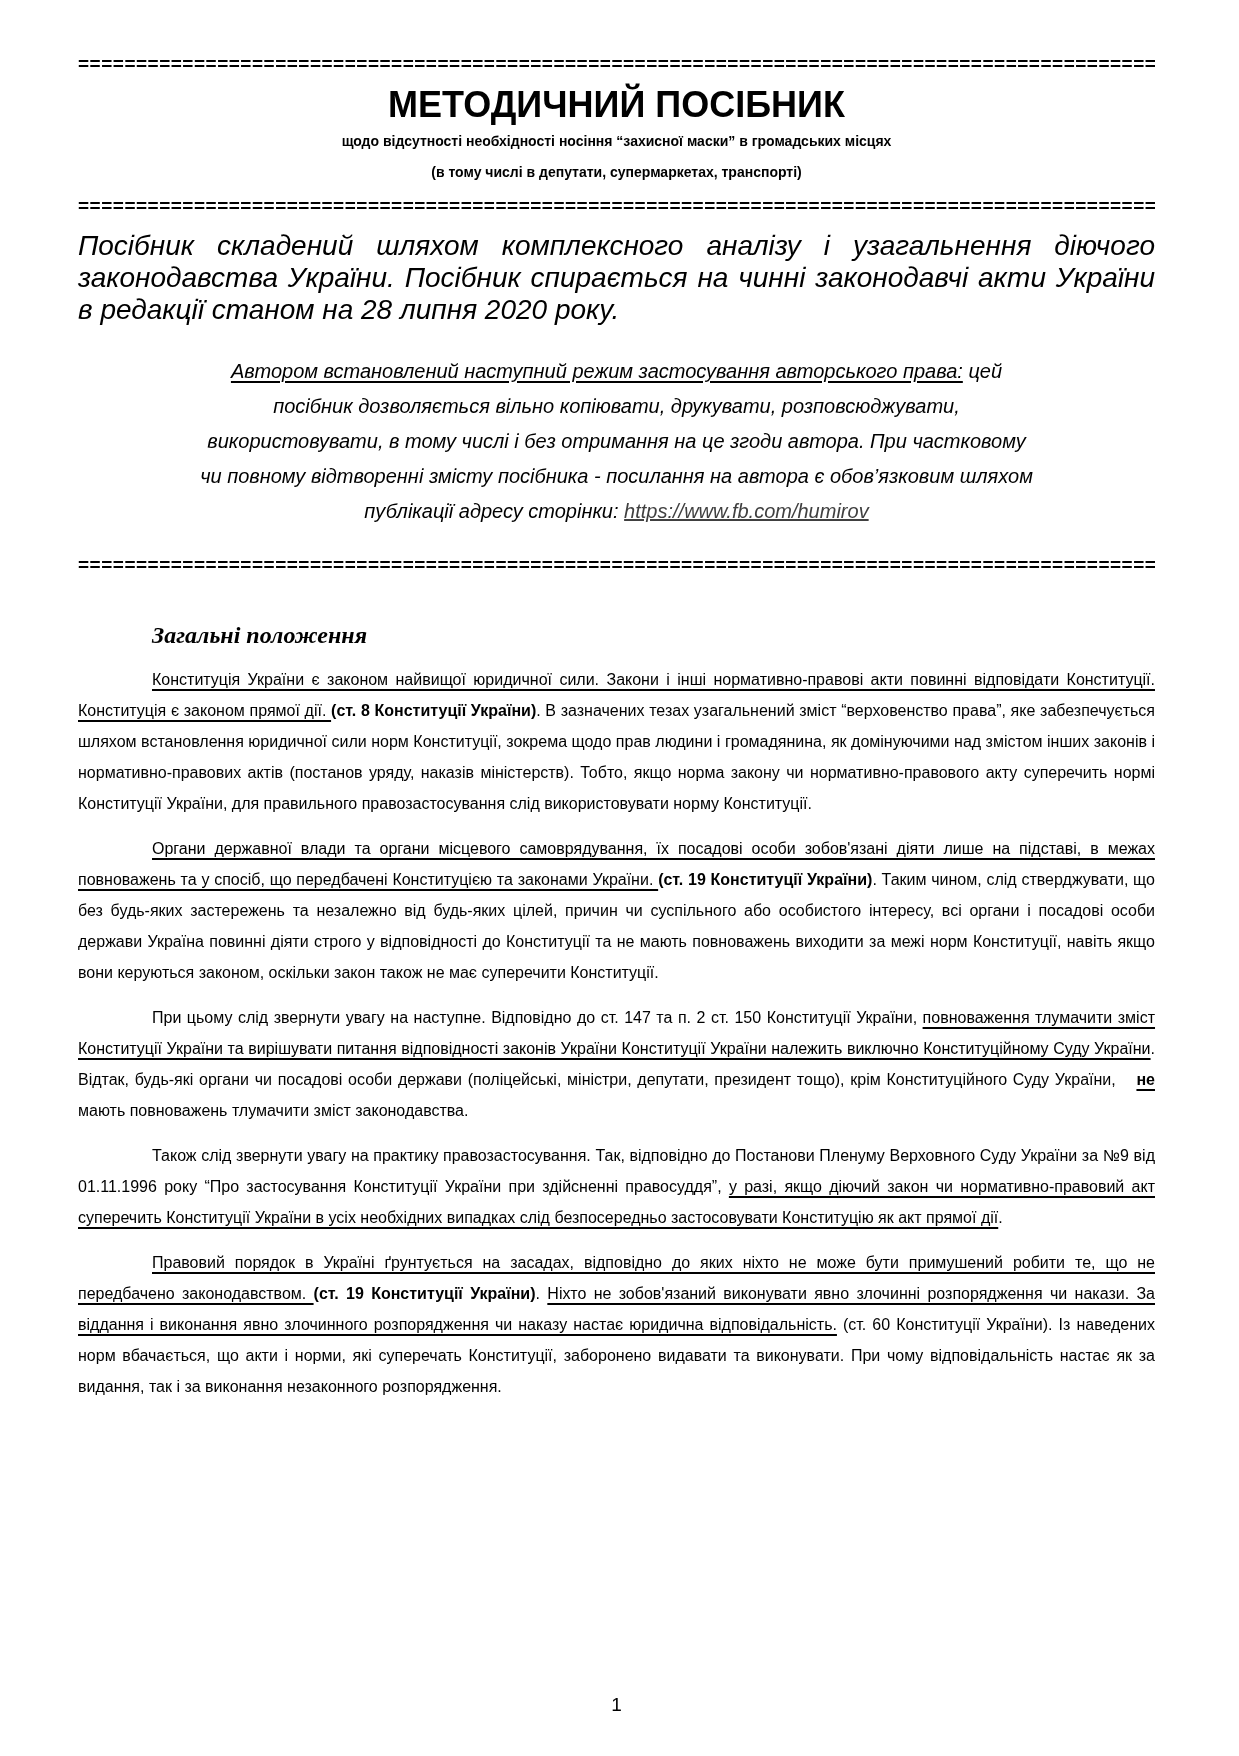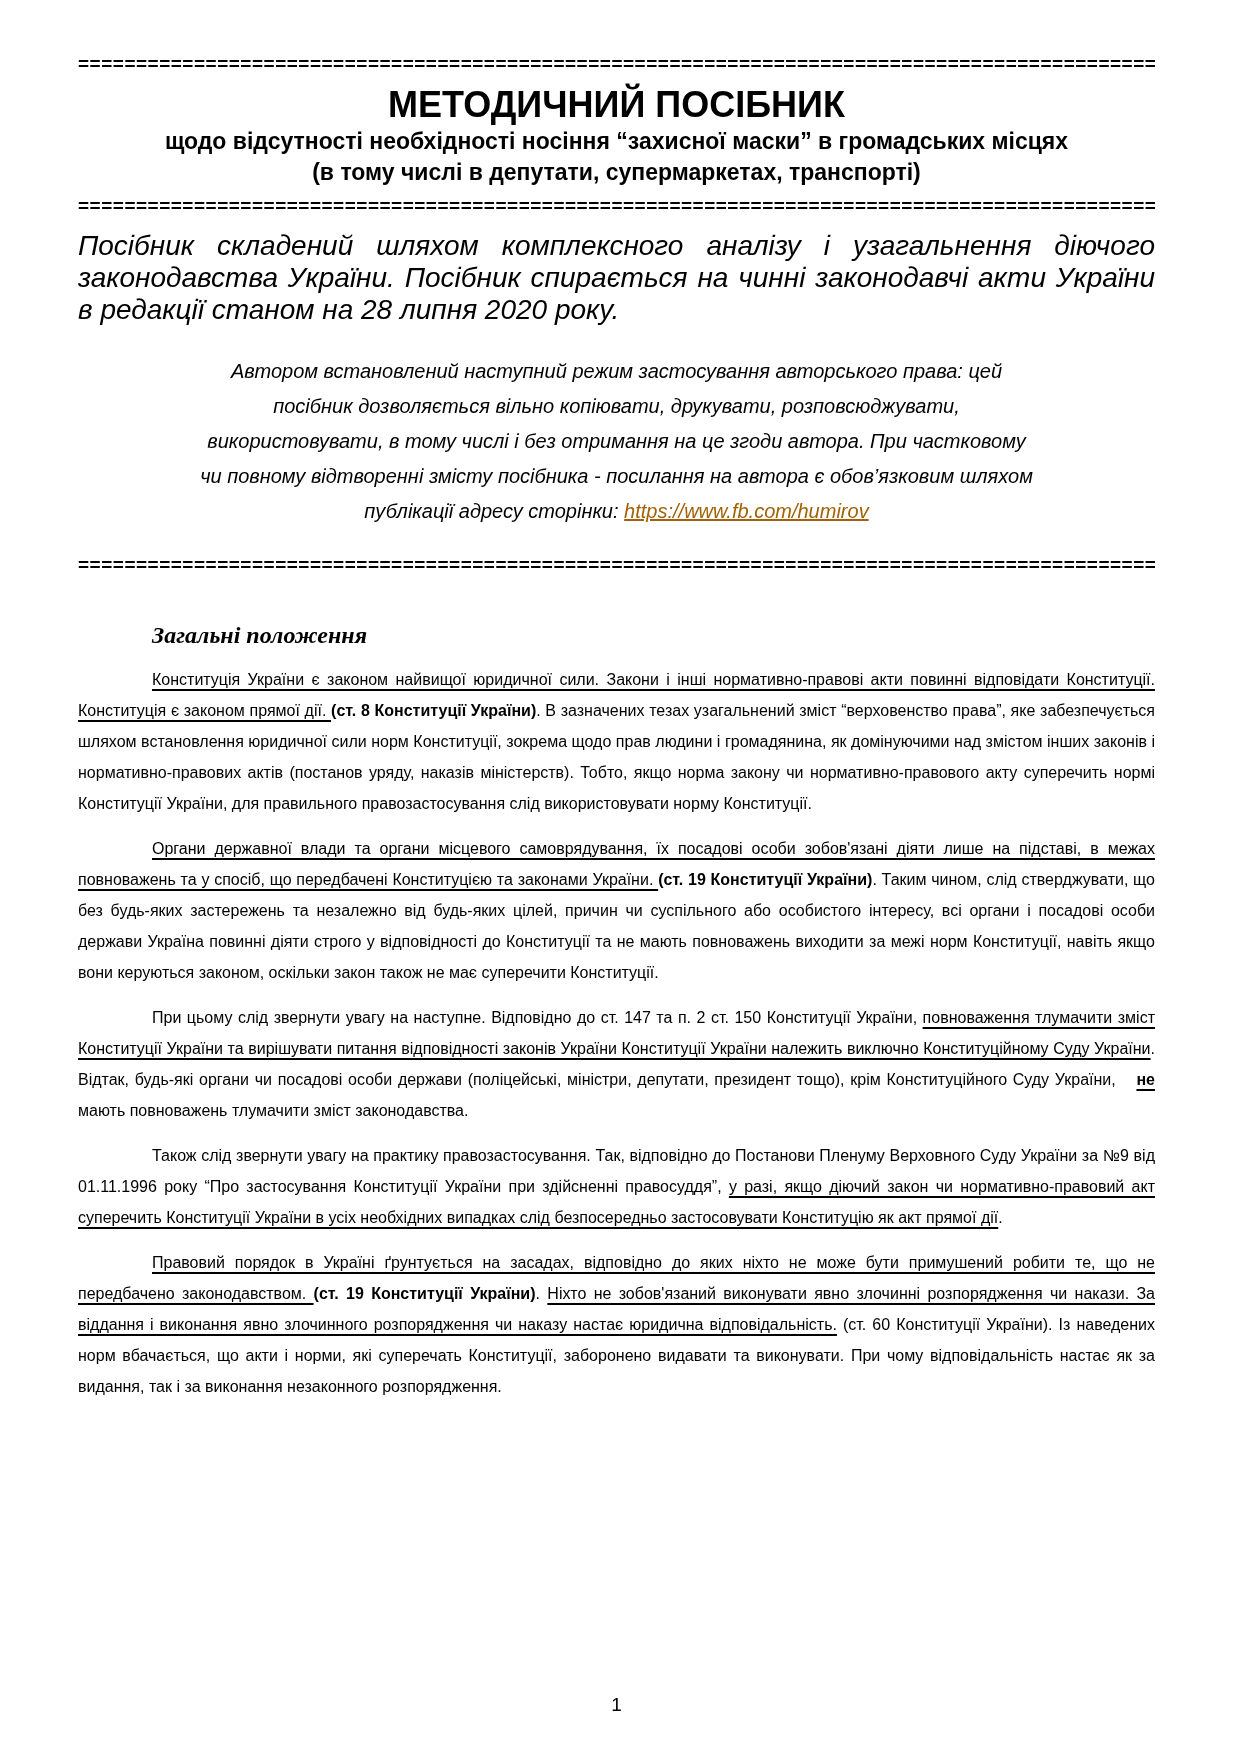--- a/index.html
+++ b/index.html
@@ -29,21 +29,21 @@
   }
   .doc-title {
     margin: 12px 0 2px 0;
     text-align: center;
     font-size: 36px;
     font-weight: 700;
     line-height: 38px;
   }
   .doc-subtitle {
     text-align: center;
-    font-size: 23px;
+    font-size: 14px;
     font-weight: 700;
     line-height: 31px;
   }
   .sep-2 { margin-top: 8px; }
   .author-line {
     margin-top: 24px;
     text-align: center;
     font-size: 20px;
     font-weight: 700;
     font-style: italic;
@@ -58,24 +58,25 @@
   }
   .copyright {
     margin: 28px auto 0 auto;
     width: 840px;
     text-align: center;
     font-style: italic;
     font-size: 20px;
     line-height: 35px;
   }
   .copyright-heading {
+    text-decoration: underline;
     text-underline-offset: 3px;
   }
   .link {
-    color: #a16207;
+    color: #404040;
     text-decoration: underline;
     cursor: pointer;
   }
   .sep-3 { margin-top: 26px; }
   .section-heading {
     margin-top: 47px;
     font-size: 24px;
     font-weight: 700;
     font-style: italic;
     text-indent: 74px;

